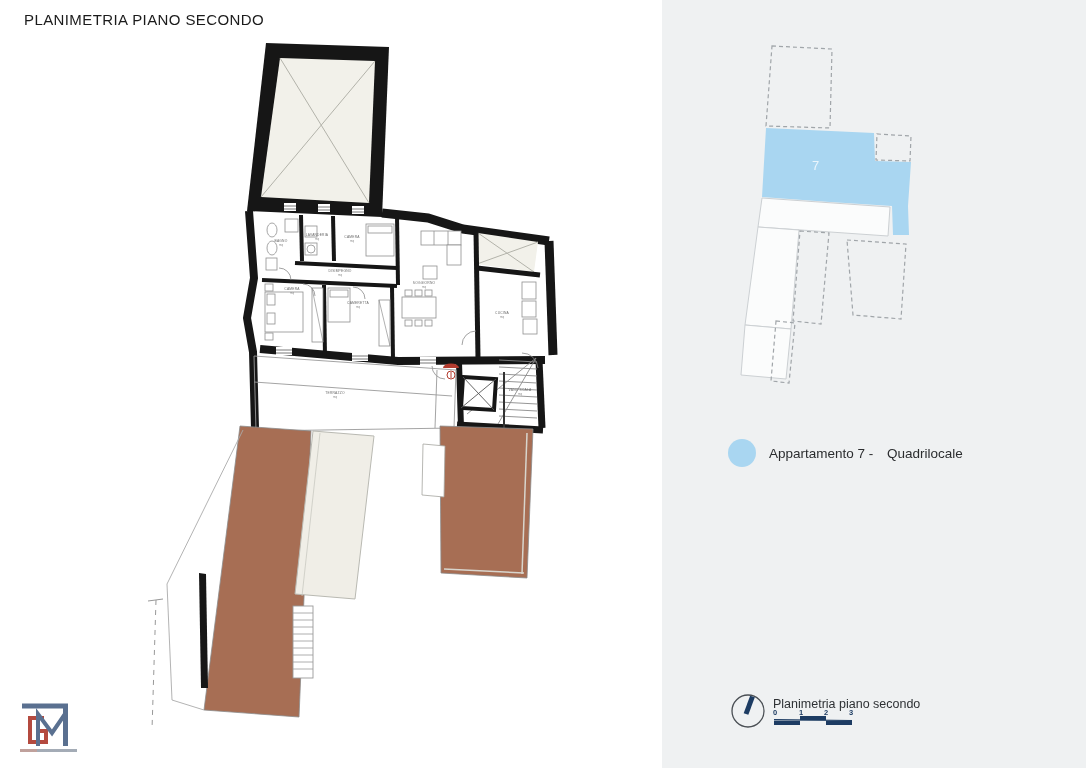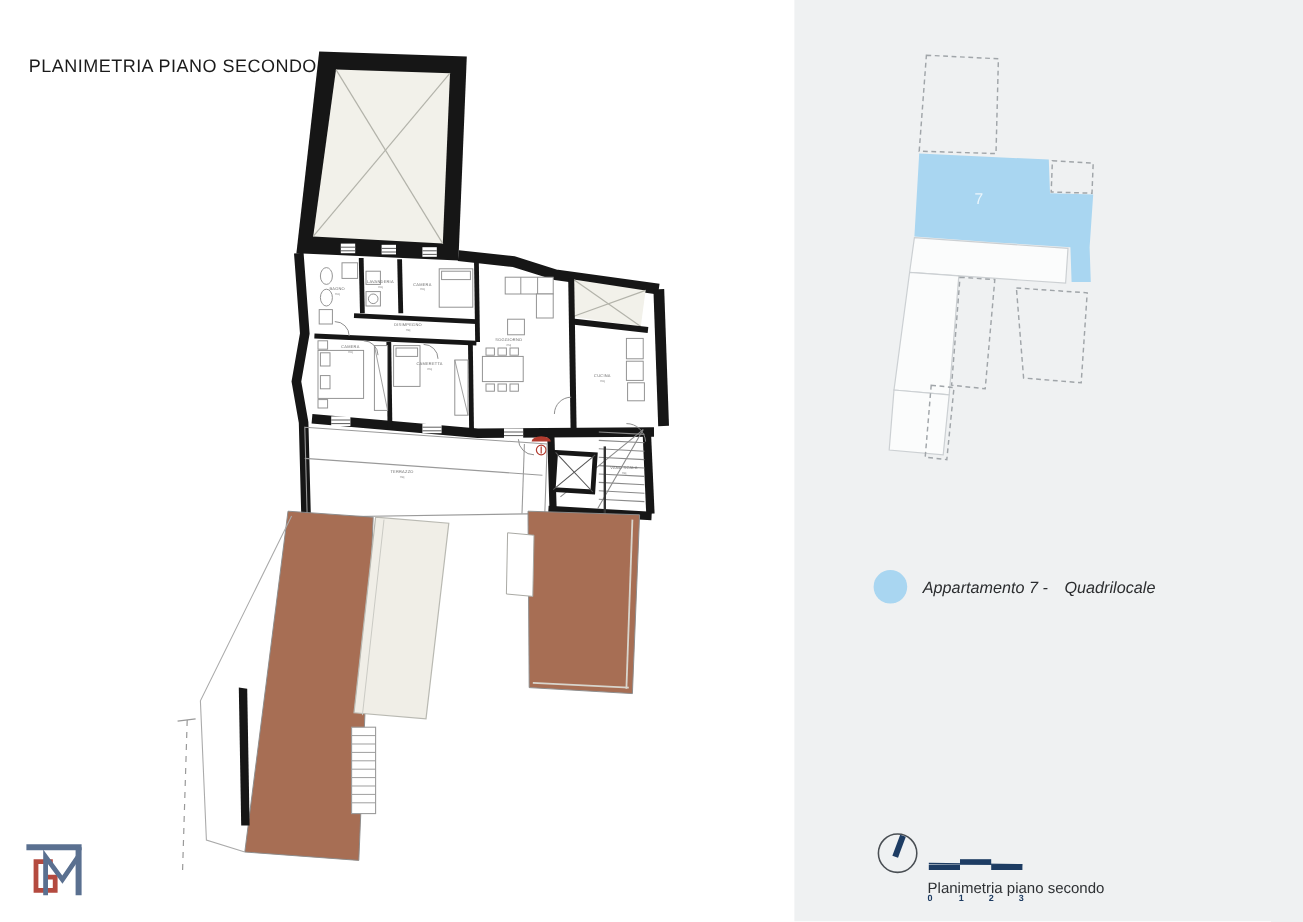--- a/index.html
+++ b/index.html
@@ -1,22 +1,22 @@
 <!DOCTYPE html>
 <html><head>
 <meta charset="utf-8">
 <style>
   html,body{margin:0;padding:0;background:#ffffff;}
   body{width:1086px;height:768px;position:relative;overflow:hidden;
        font-family:"Liberation Sans", sans-serif;}
   #stage{position:absolute;left:0;top:0;width:1086px;height:768px;}
   svg{position:absolute;left:0;top:0;}
-  .abs{position:absolute;margin-top:36px;}
+  .abs{position:absolute;}
   #page-title{left:24px;top:11px;font-size:15px;letter-spacing:.4px;color:#1b1b1b;}
-  #legend-row{left:728px;top:439px;display:flex;align-items:center;font-style:italic;}
+  #legend-row{left:728px;top:439px;display:flex;align-items:center;}
   #legend-swatch{width:28px;height:28px;border-radius:50%;}
   #legend-text{margin-left:13px;font-size:13.5px;color:#2b2d2f;}
   #legend-text .part2{margin-left:10px;}
   #footer-caption{left:773px;top:697px;font-size:12.5px;color:#2e3134;}
   .scale-num{position:absolute;top:708px;font-size:7.5px;font-weight:bold;}
   #logo-tagline{left:20px;top:749px;width:57px;height:3px;
      background:linear-gradient(90deg,#b08a84 0 30%,#8d97a4 30% 100%);opacity:.8;}
   text{font-family:"Liberation Sans", sans-serif;}
   .roomlbl{font-size:3.3px;fill:#6b6b6b;letter-spacing:.2px;}
   .mqlbl{font-size:2.8px;fill:#8a8a8a;}

